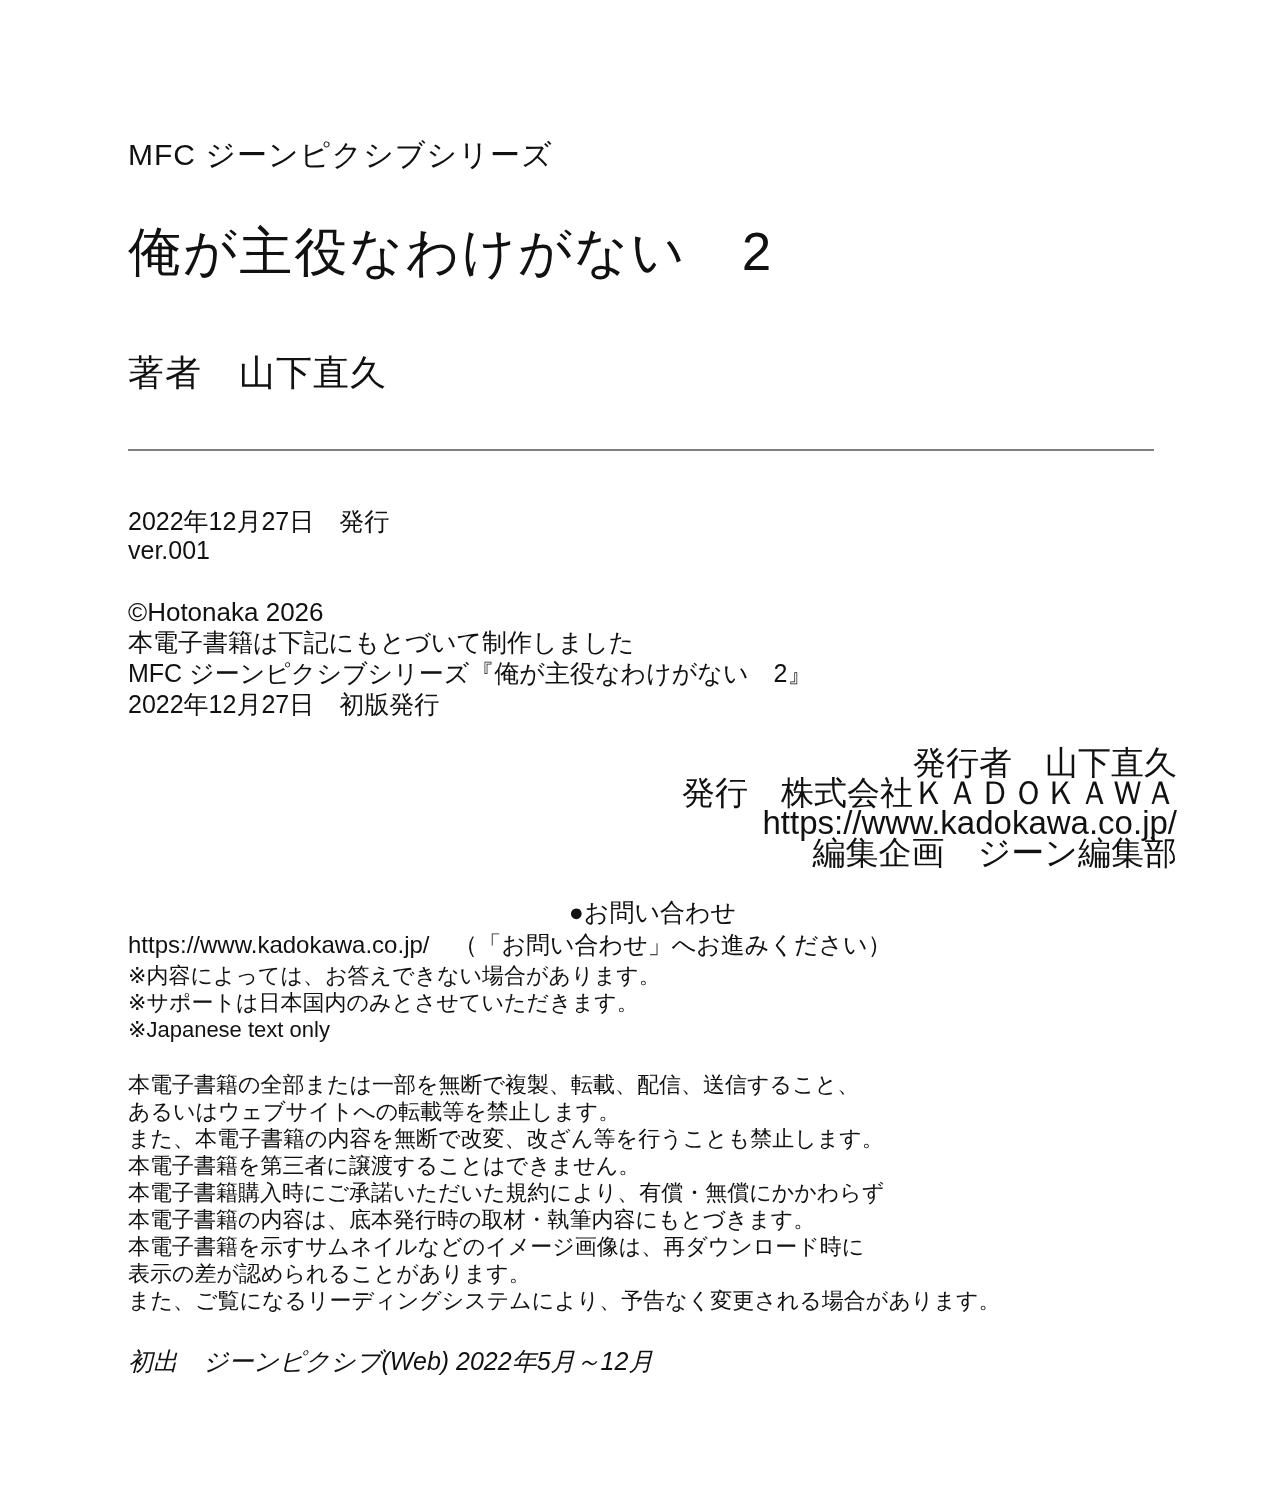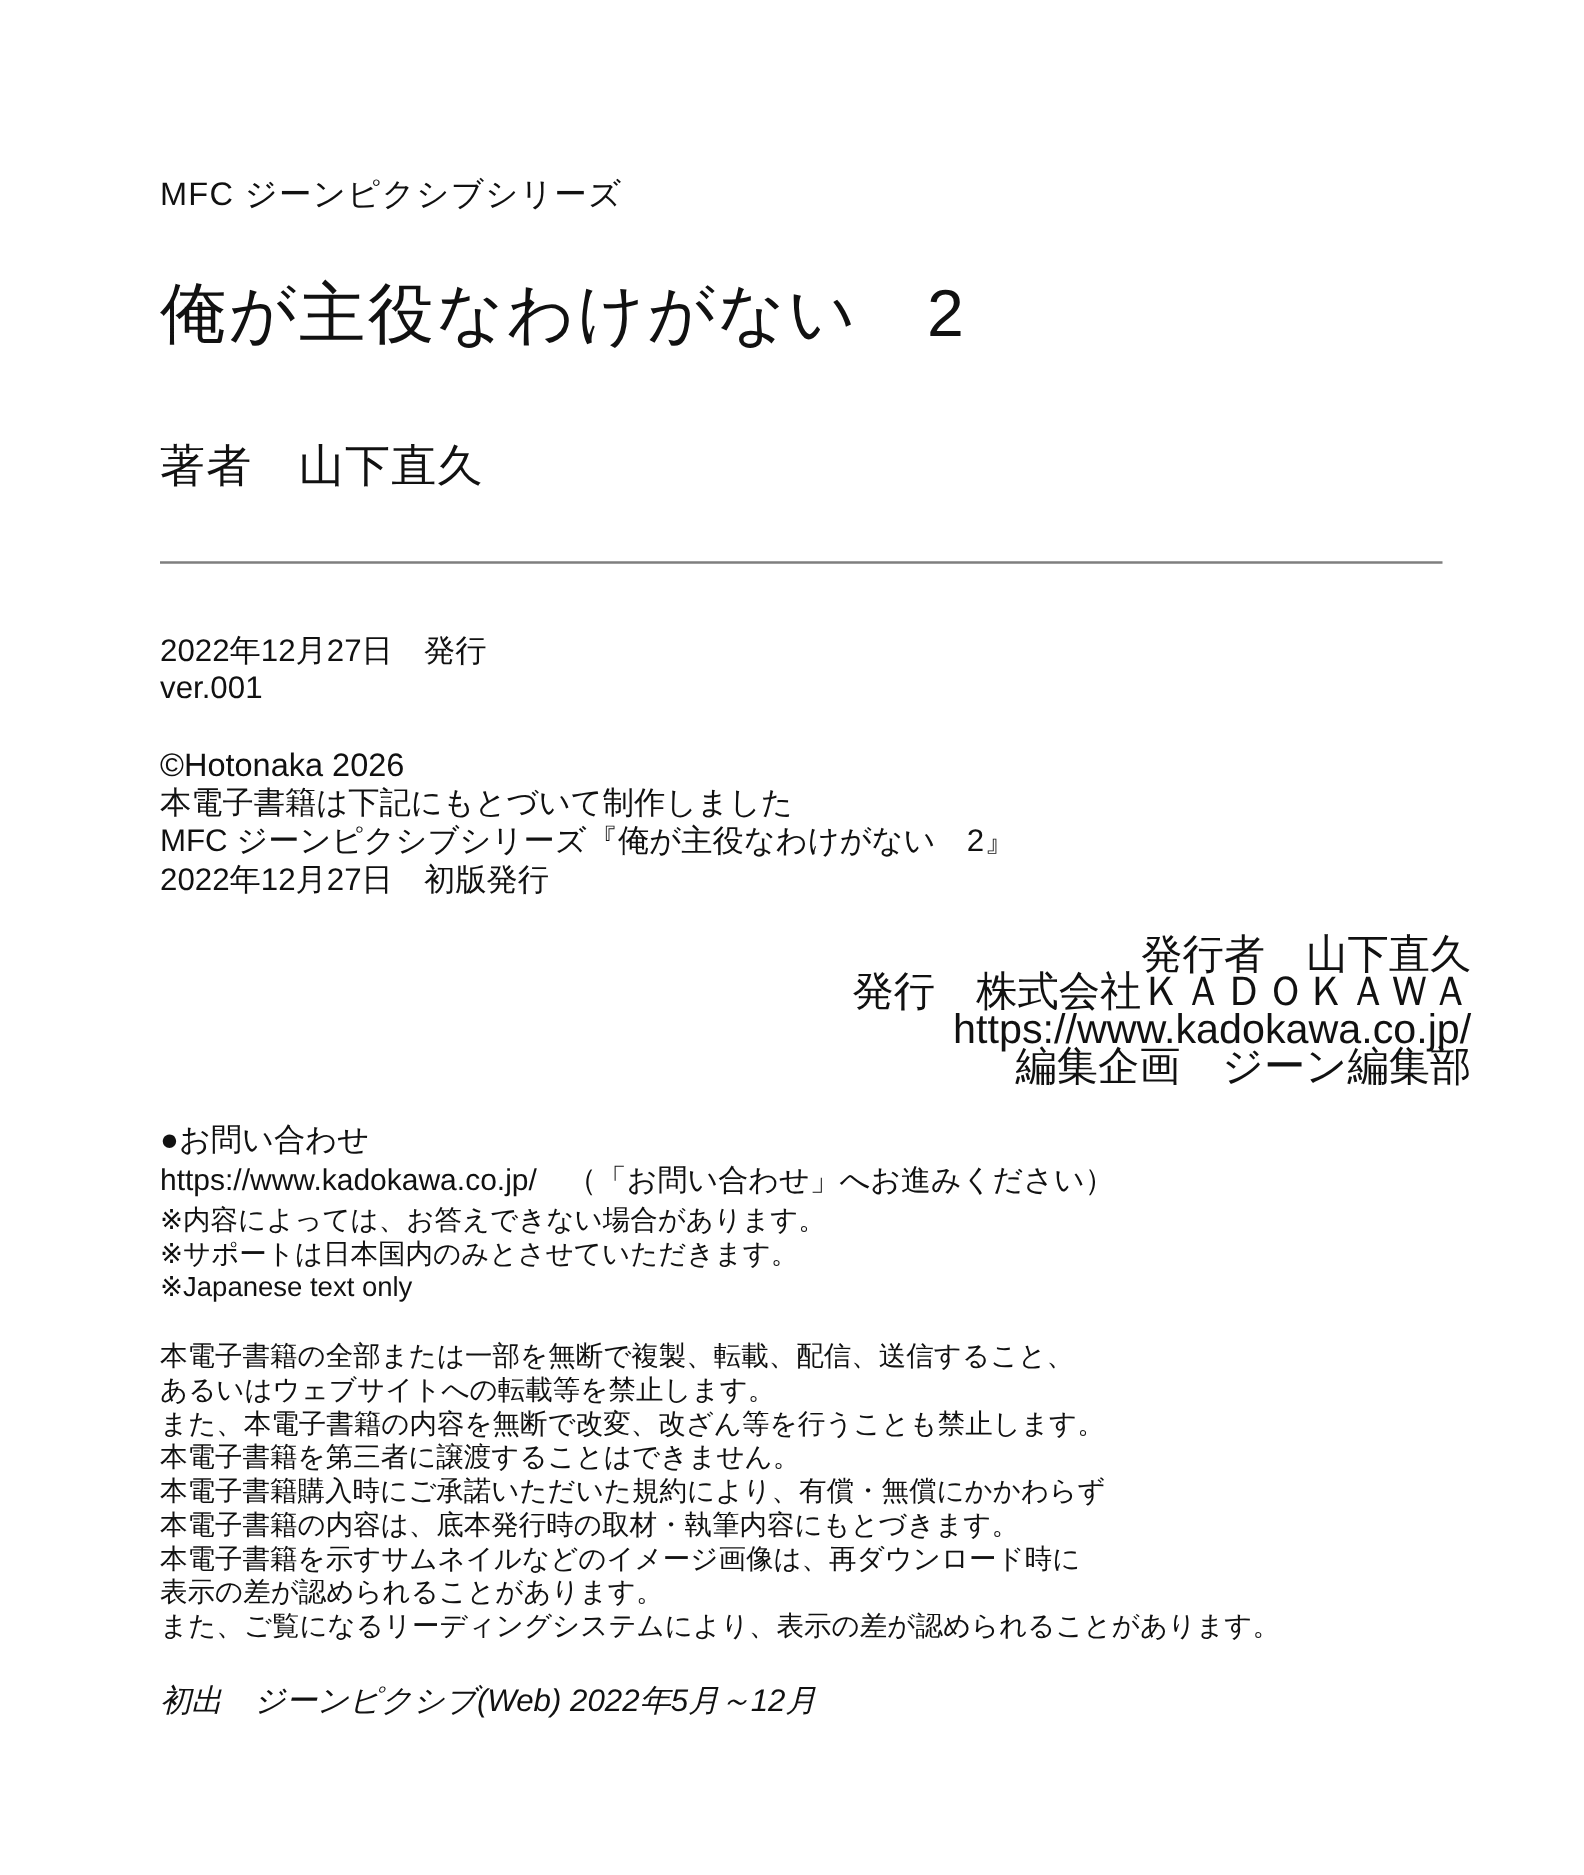--- a/index.html
+++ b/index.html
@@ -17,21 +17,21 @@
   .page {
     position: relative;
     width: 1267px;
     height: 1500px;
     margin: 0 auto;
     background: var(--background);
     padding: 137px 90px 0 128px;
     overflow: hidden;
   }
   .series {
-    font-size: 26px;
+    font-size: 30px;
     line-height: 36px;
     letter-spacing: 1px;
   }
   .title {
     margin: 48px 0 0 0;
     font-size: 53px;
     line-height: 62px;
     font-weight: 500;
     letter-spacing: 2px;
   }
@@ -65,20 +65,21 @@
   .publisher {
     margin-top: 28px;
     font-size: 33px;
     line-height: 30px;
     text-align: right;
   }
   .contact { margin-top: 28px; }
   .contact-heading {
     font-size: 25px;
     line-height: 32px;
+    text-align: center;
   }
   .contact-url {
     font-size: 24px;
     line-height: 34px;
   }
   .contact-notes {
     font-size: 22px;
     line-height: 27px;
   }
   .legal {
@@ -138,18 +139,18 @@
 
   <div class="legal">
     <div>本電子書籍の全部または一部を無断で複製、転載、配信、送信すること、</div>
     <div>あるいはウェブサイトへの転載等を禁止します。</div>
     <div>また、本電子書籍の内容を無断で改変、改ざん等を行うことも禁止します。</div>
     <div>本電子書籍を第三者に譲渡することはできません。</div>
     <div>本電子書籍購入時にご承諾いただいた規約により、有償・無償にかかわらず</div>
     <div>本電子書籍の内容は、底本発行時の取材・執筆内容にもとづきます。</div>
     <div>本電子書籍を示すサムネイルなどのイメージ画像は、再ダウンロード時に</div>
     <div>表示の差が認められることがあります。</div>
-    <div>また、ご覧になるリーディングシステムにより、表示の差が認められることがあります。</div>
+    <div>また、ご覧になるリーディングシステムにより、予告なく変更される場合があります。</div>
   </div>
 
   <div class="first-pub">初出　ジーンピクシブ(Web) 2022年5月～12月</div>
 
 </div>
 
 </body></html>

